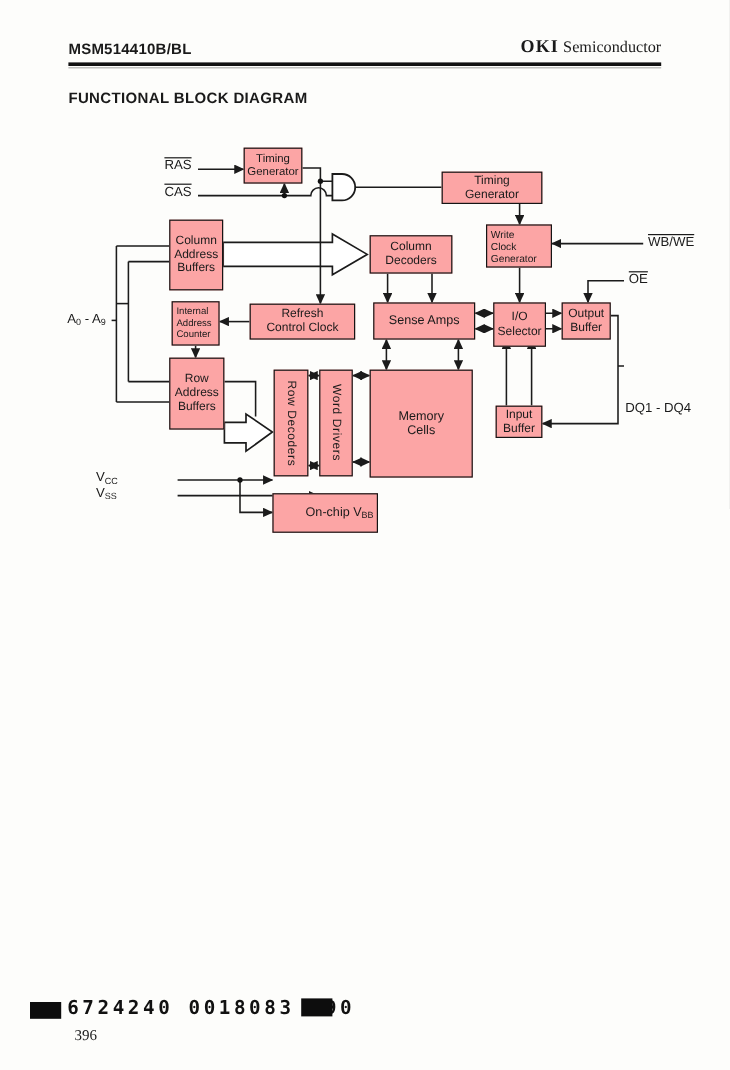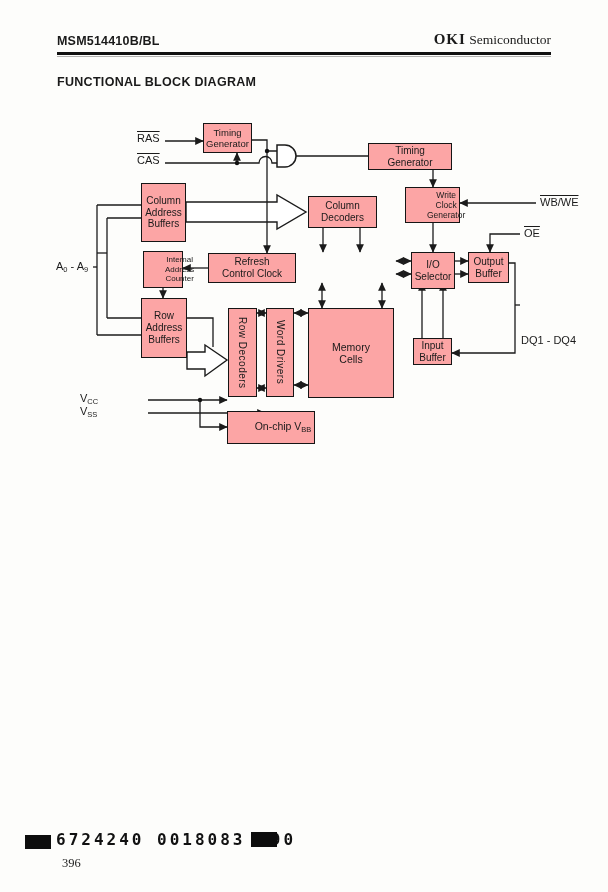--- a/index.html
+++ b/index.html
@@ -16,21 +16,21 @@
   .rule{background:#111;}
   .rule2{background:#555;opacity:.45;}
   .doc-title{font-weight:bold;font-size:12.5px;letter-spacing:.3px;}
   
   .box{
     position:absolute;border:1.5px solid #151515;background:#fca5a5;
     display:flex;align-items:center;justify-content:center;
     text-align:center;line-height:1.18;box-sizing:border-box;
   }
   .box span{white-space:pre-line;}
-  .left-al{justify-content:flex-start;text-align:center;padding-left:21px;}
+  .left-al{justify-content:flex-start;text-align:left;padding-left:3px;}
   .vert span{writing-mode:vertical-rl;white-space:nowrap;letter-spacing:.5px;}
   
   .pin{position:absolute;font-size:11px;white-space:nowrap;}
   .ovl{text-decoration:overline;}
   .sub{font-size:7.5px;vertical-align:-2px;}
   svg{position:absolute;left:0;top:0;}
   .w{stroke:#1b1b1b;stroke-width:1.3;fill:none;}
   .busarrow{fill:#fff;stroke:#1b1b1b;stroke-width:1.4;}
   .gate{fill:#fff;stroke:#1b1b1b;stroke-width:1.5;}
   .dot{fill:#111;stroke:none;}
@@ -147,20 +147,23 @@
     </div>
   <div class="box left-al" style="left:143px;top:251px;width:40px;height:37px;font-size:8px;">
       <span>Internal
 Address
 Counter</span>
     </div>
   <div class="box" style="left:208px;top:253px;width:88px;height:30px;font-size:10px;">
       <span>Refresh
 Control Clock</span>
     </div>
+  <div class="box" style="left:311px;top:252px;width:85px;height:31px;font-size:10.5px;">
+      <span>Sense Amps</span>
+    </div>
   <div class="box" style="left:411px;top:252px;width:44px;height:37px;font-size:10px;">
       <span>I/O
 Selector</span>
     </div>
   <div class="box" style="left:468px;top:252px;width:41px;height:31px;font-size:10px;">
       <span>Output
 Buffer</span>
     </div>
   <div class="box" style="left:141px;top:298px;width:46px;height:60px;font-size:10px;">
       <span>Row

